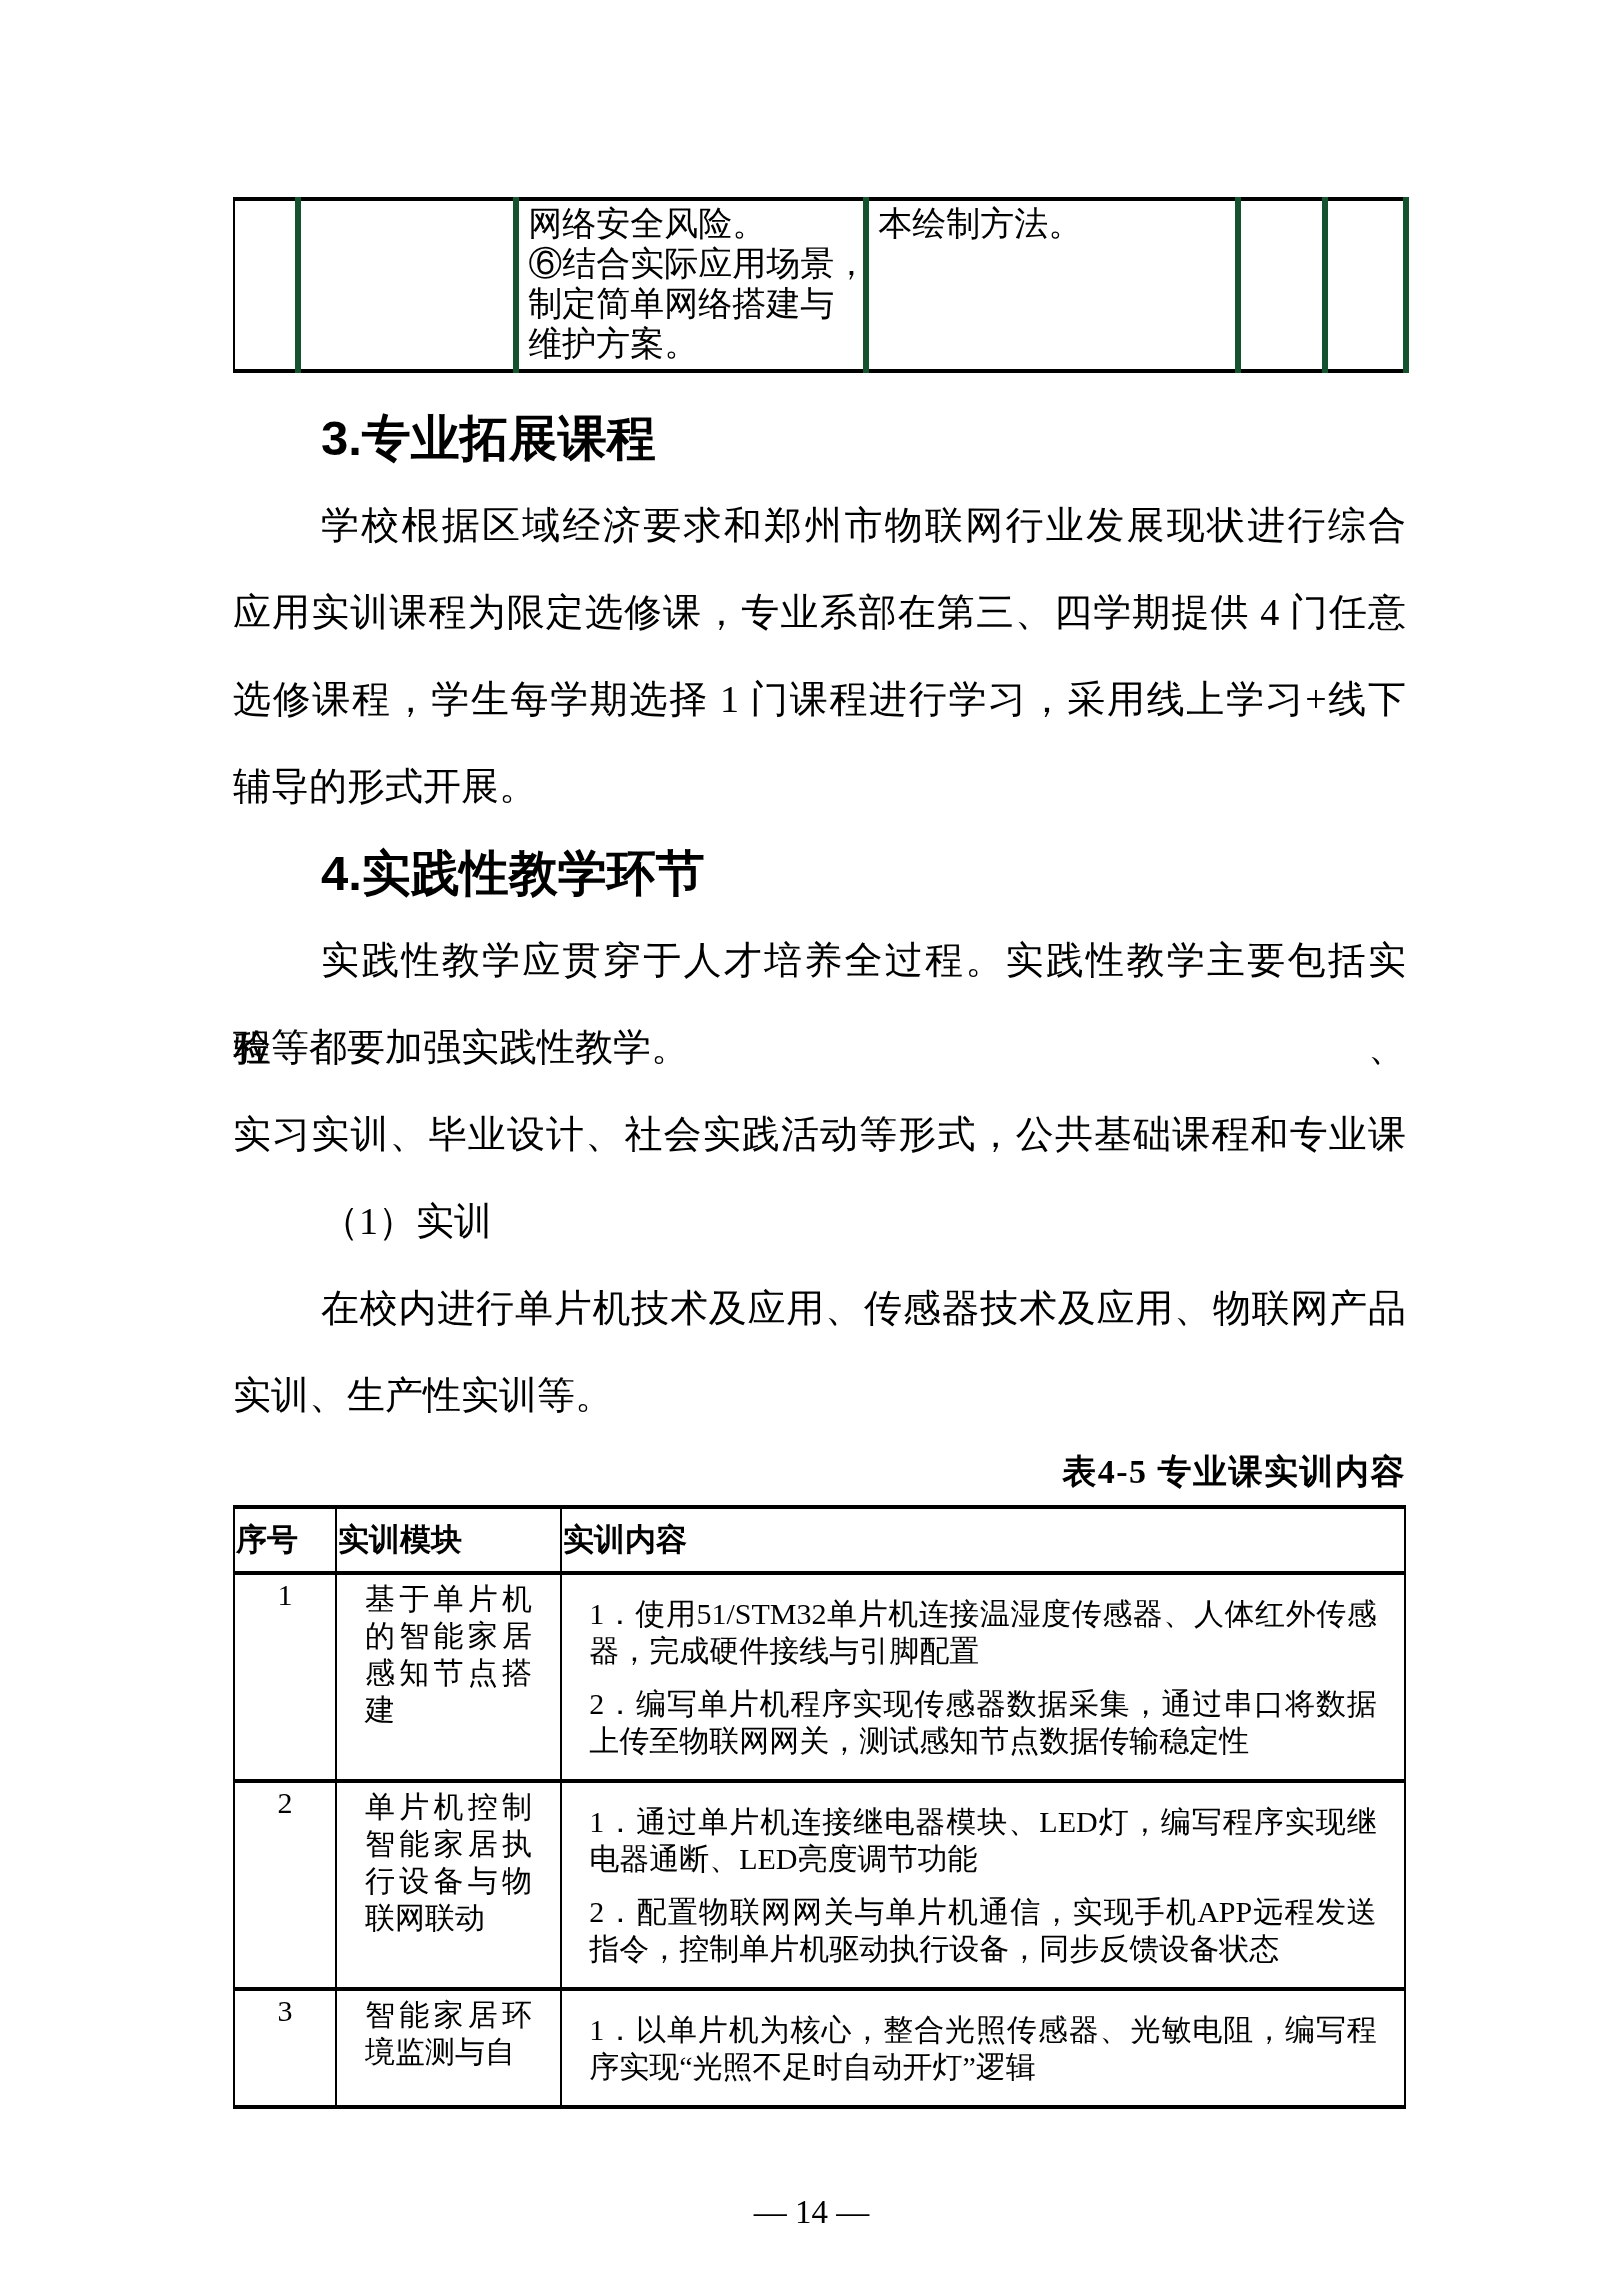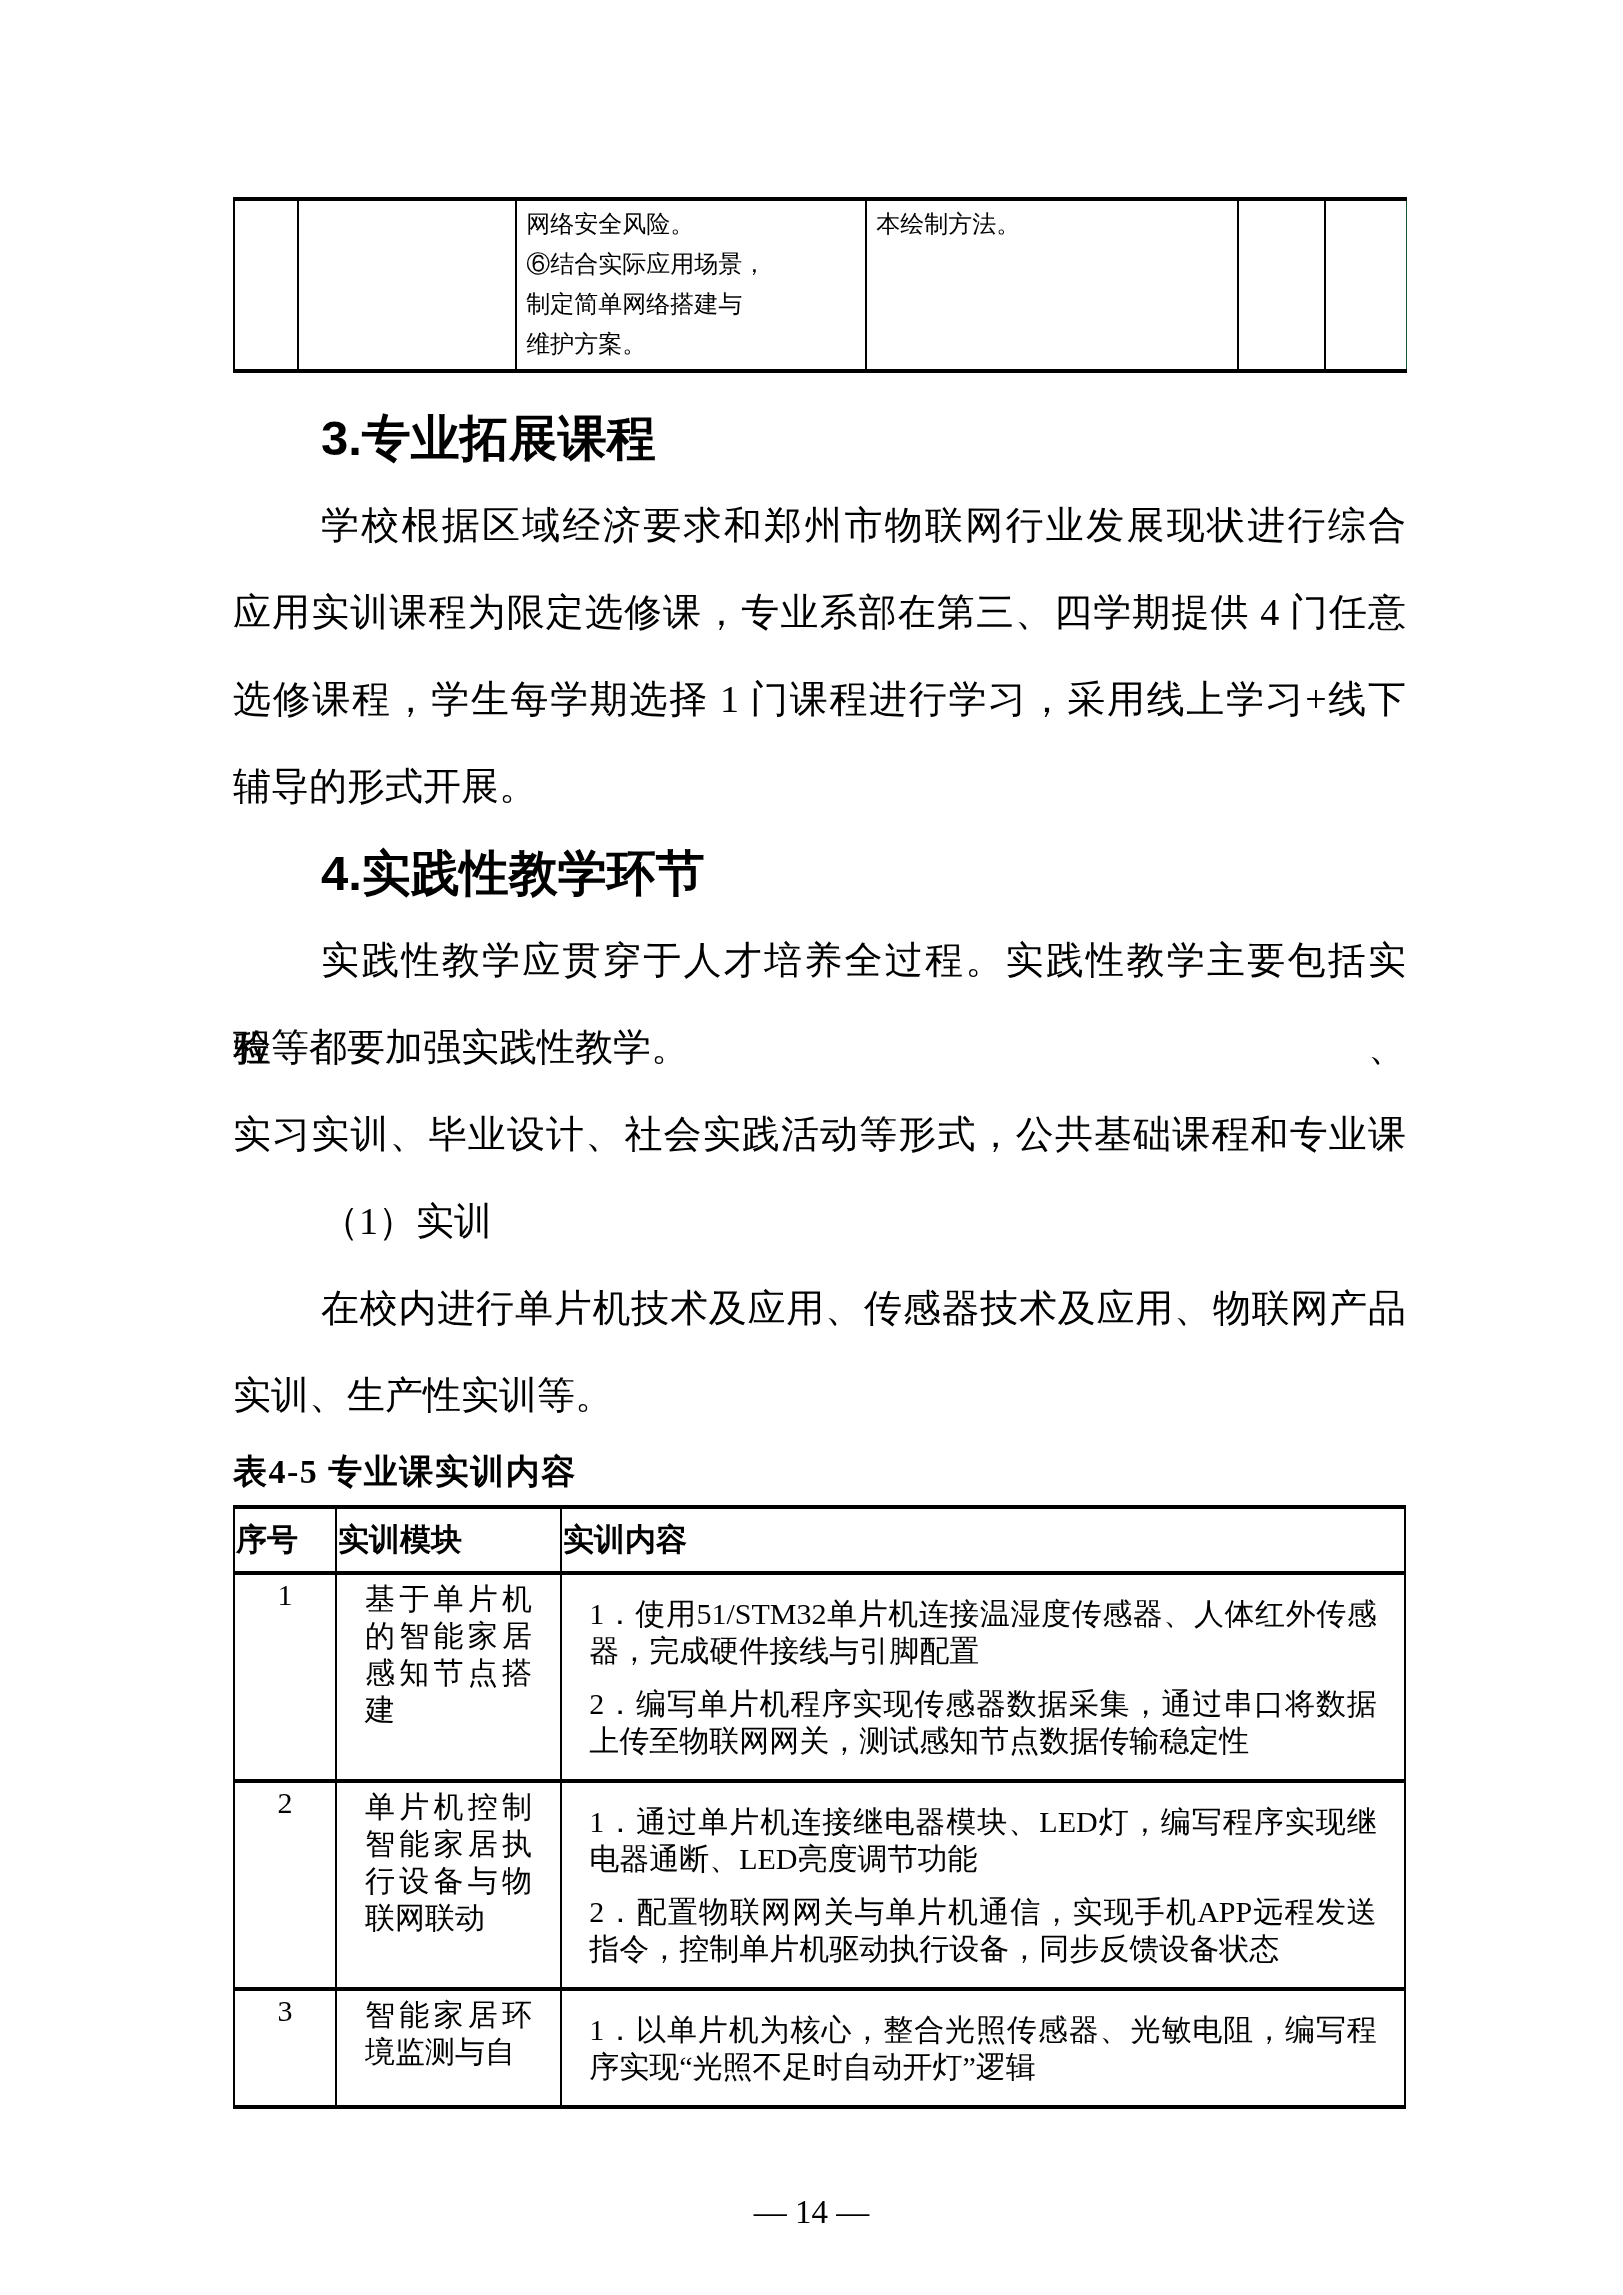--- a/index.html
+++ b/index.html
@@ -19,23 +19,23 @@
   
   table.top-table {
     width: 100%;
     border-collapse: collapse;
     table-layout: fixed;
     border-top: 4.6px solid #000;
     border-bottom: 4.6px solid #000;
   }
   table.top-table td {
     border-left: 2px solid #000;
-    border-right: 1px solid #14532d;
+    border-right: 6px solid #14532d;
     vertical-align: top;
-    font-size: 24px;
+    font-size: 34px;
     line-height: 40px;
     padding: 3.1px 9.2px 5.1px 9.2px;
     height: 156px;
   }
   .cell-line { white-space: nowrap; }
 
   
   .h-line {
     font-size: 49px;
     font-weight: bold;
@@ -53,21 +53,21 @@
   }
   .line.indent { text-indent: 88px; }
   .line.fill { text-align-last: justify; }
 
   
   .caption {
     font-size: 34px;
     font-weight: 600;
     line-height: 66px;
     height: 66px;
-    text-align: left;
+    text-align: right;
     letter-spacing: 1.5px;
   }
 
   
   table.bottom-table {
     width: 100%;
     border-collapse: collapse;
     table-layout: fixed;
     border-top: 4.6px solid #000;
     border-bottom: 4.6px solid #000;

